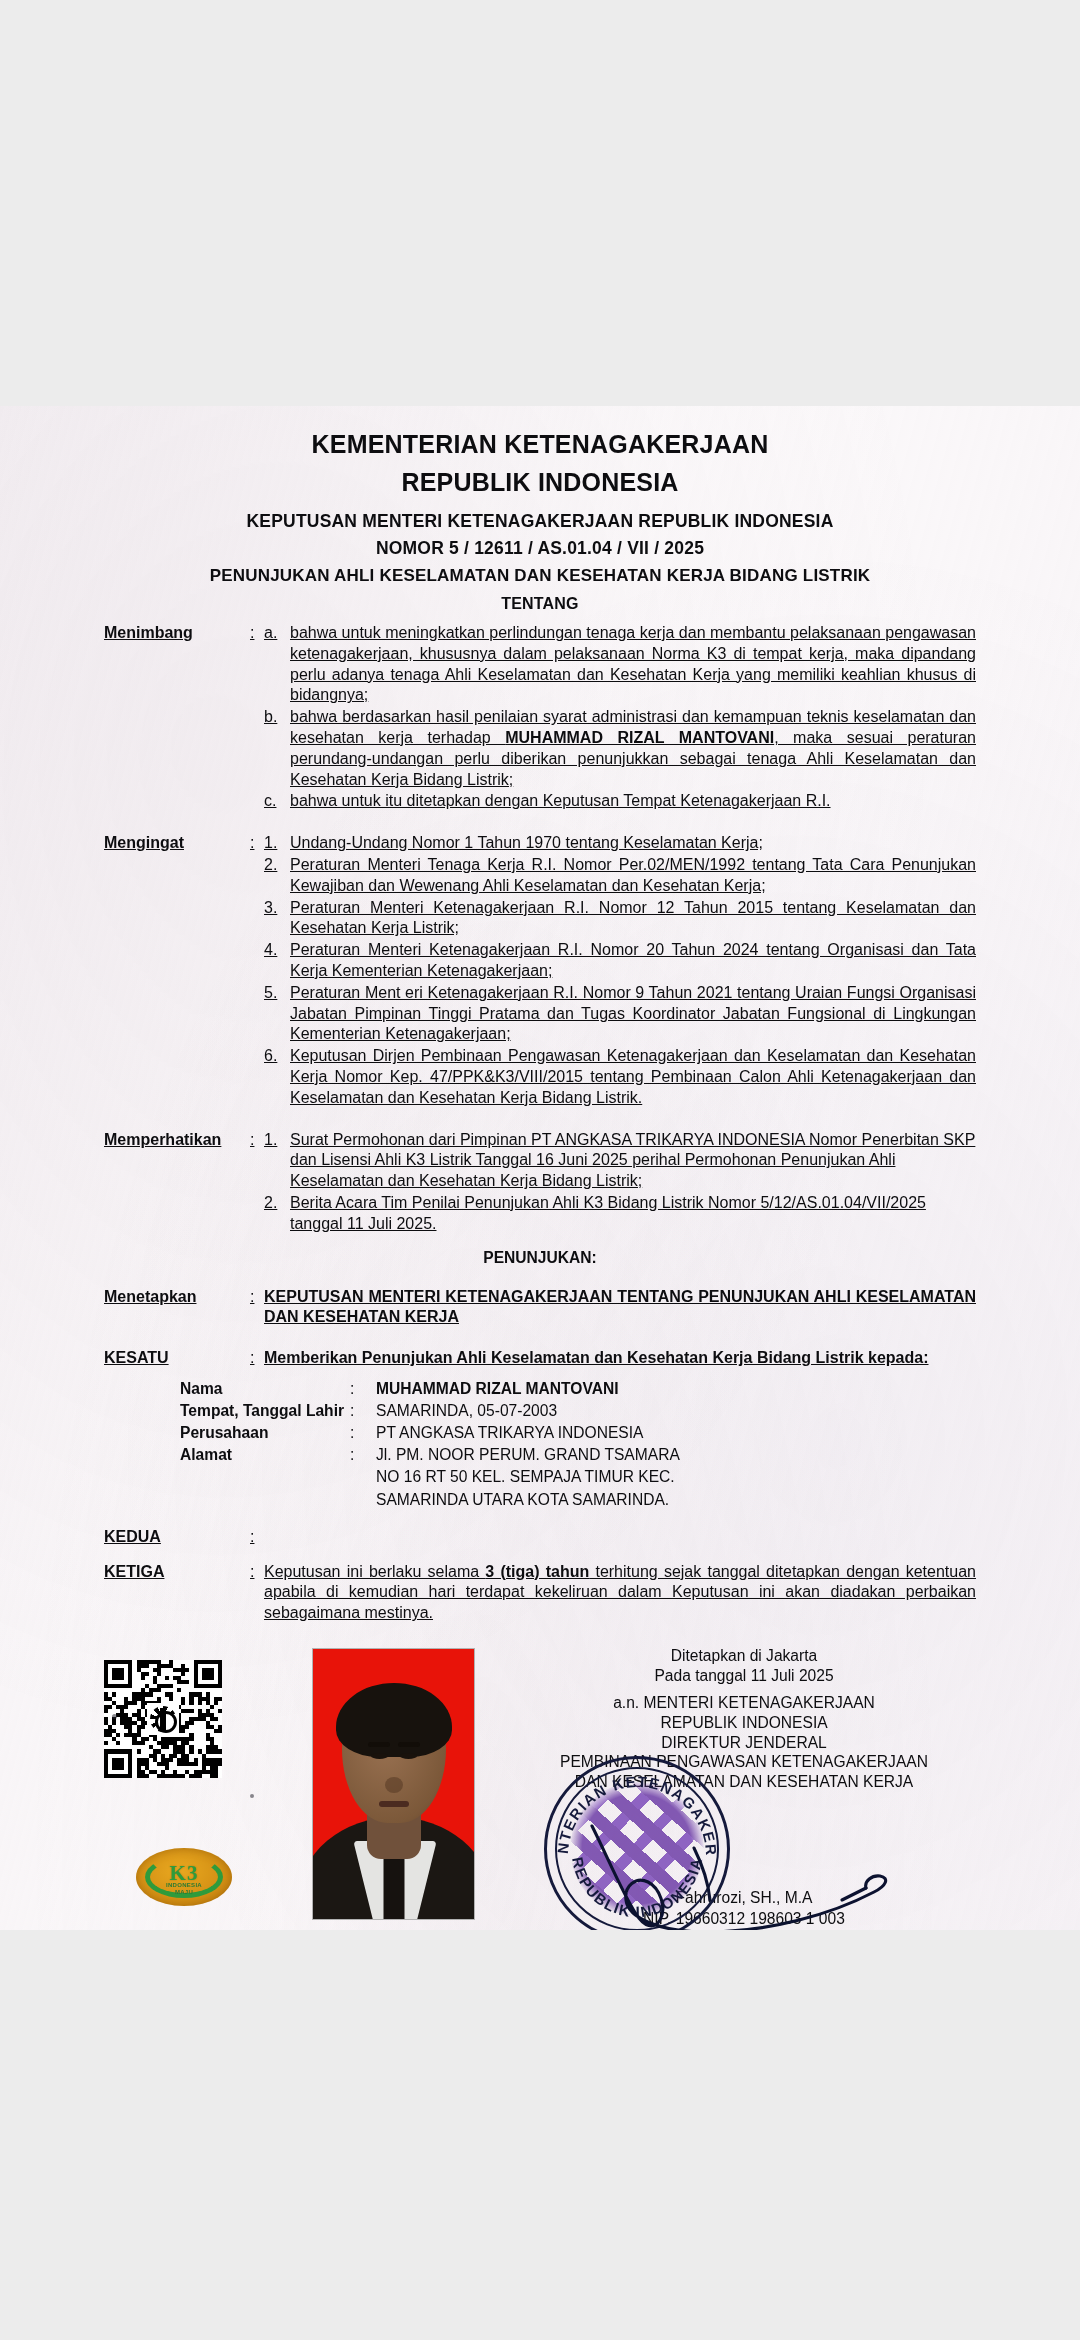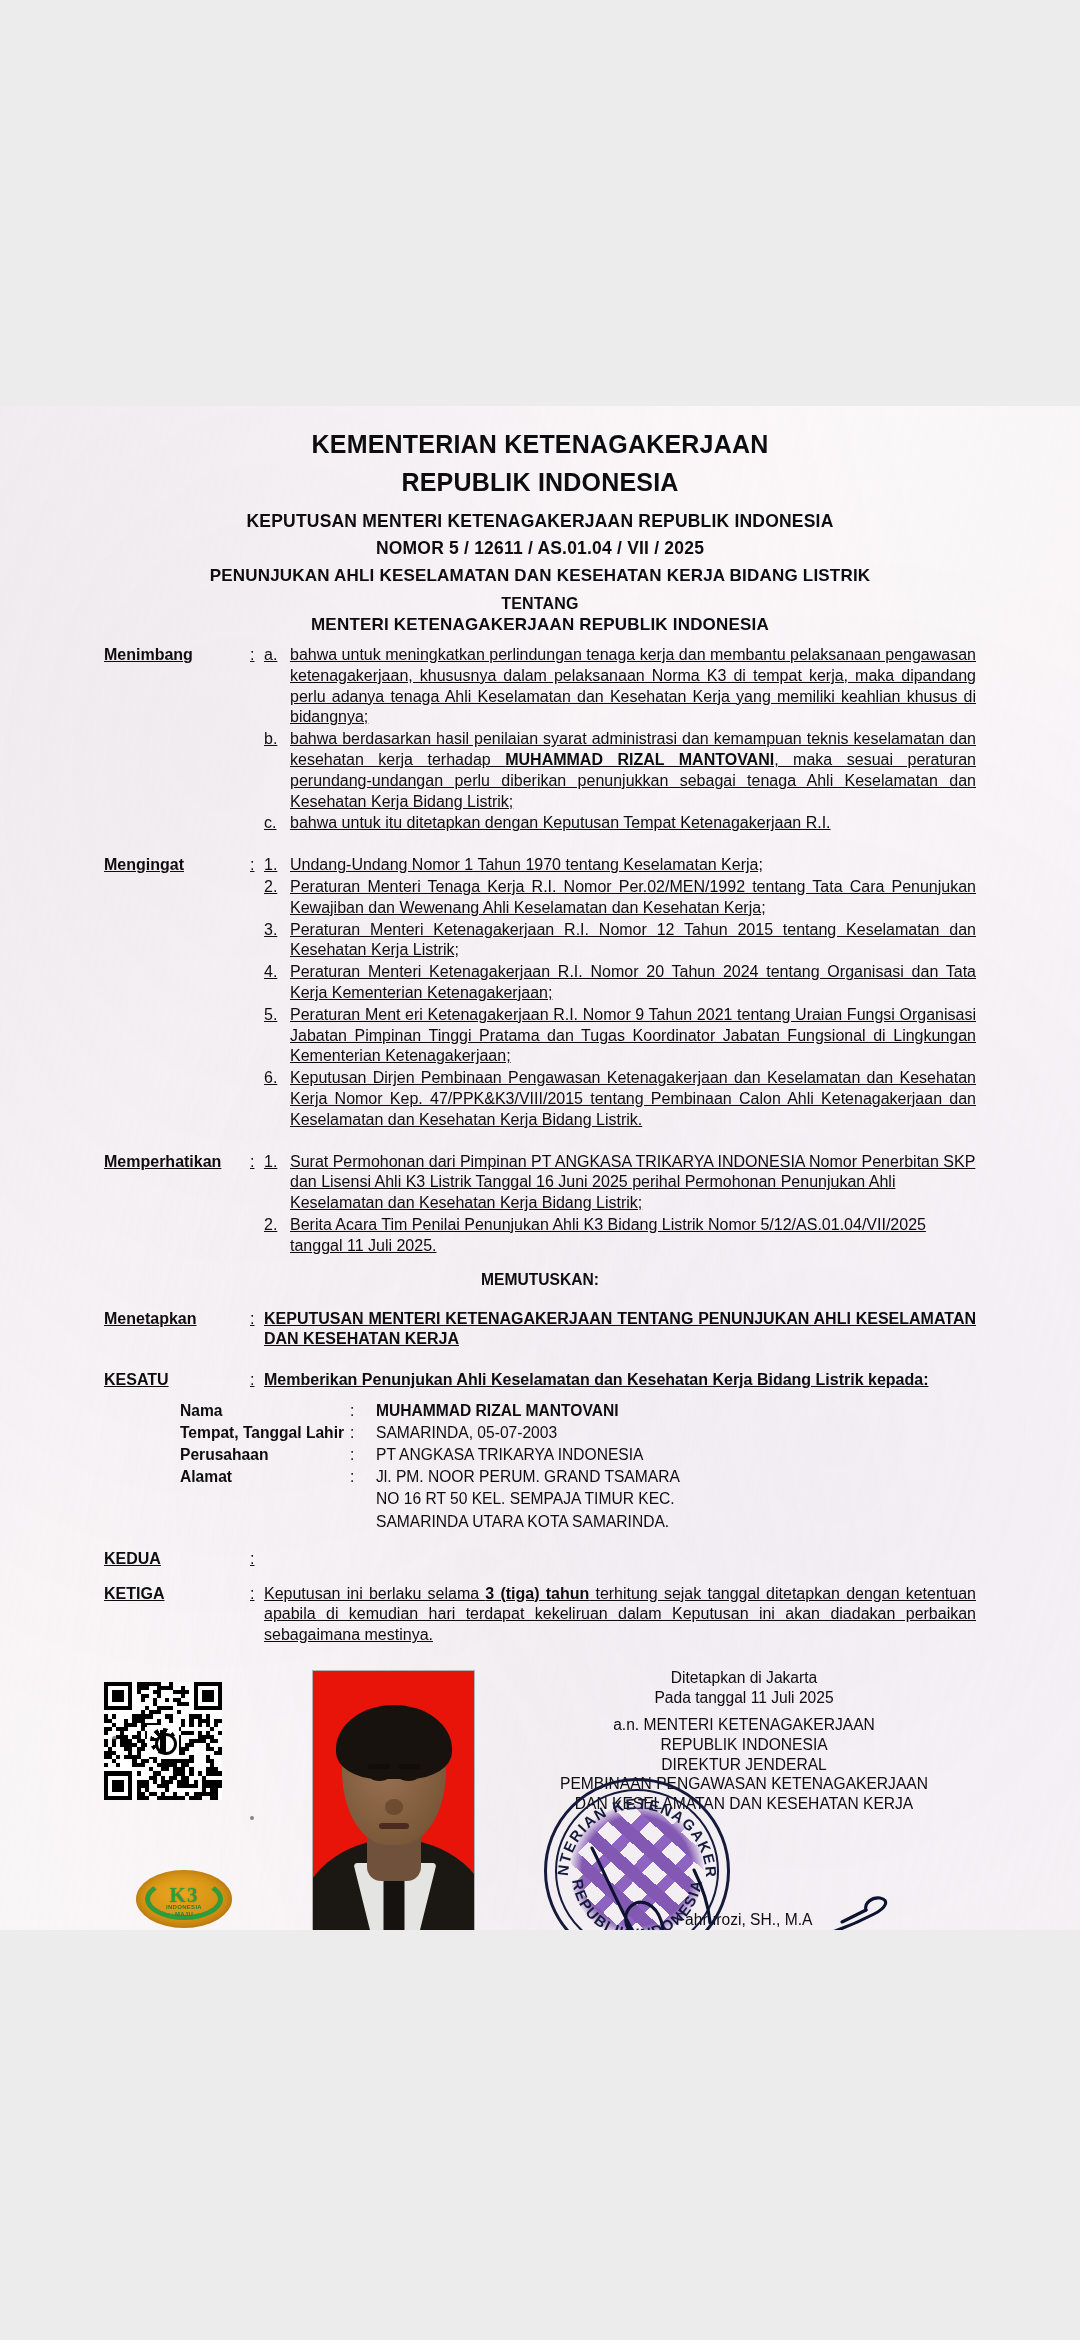--- a/index.html
+++ b/index.html
@@ -229,21 +229,20 @@
   <div id="page">
     <div class="sheet-inner">
 
       <div>
         <div class="hd hd1">KEMENTERIAN KETENAGAKERJAAN</div>
         <div class="hd hd2">REPUBLIK INDONESIA</div>
         <div class="hd hd3">KEPUTUSAN MENTERI KETENAGAKERJAAN REPUBLIK INDONESIA</div>
         <div class="hd hd4">NOMOR 5 / 12611 / AS.01.04 / VII / 2025</div>
         <div class="hd hd6">PENUNJUKAN AHLI KESELAMATAN DAN KESEHATAN KERJA BIDANG LISTRIK</div>
         <div class="hd hd5">TENTANG</div>
-        <div class="hd hd7">MENTERI KETENAGAKERJAAN REPUBLIK INDONESIA</div>
       </div>
 
       <div class="clause">
         <div class="lbl">Menimbang</div>
         <div class="colon">:</div>
         <div class="body">
           <ul class="ol">
             <li>
               <span class="mk">a.</span>
               <span class="tx">bahwa untuk meningkatkan perlindungan tenaga kerja dan membantu pelaksanaan pengawasan ketenagakerjaan, khususnya dalam pelaksanaan Norma K3 di tempat kerja, maka dipandang perlu adanya tenaga Ahli Keselamatan dan Kesehatan Kerja yang memiliki keahlian khusus di bidangnya;</span>
@@ -303,21 +302,21 @@
                 <span class="tx nj">Surat Permohonan dari Pimpinan PT ANGKASA TRIKARYA INDONESIA Nomor Penerbitan SKP dan Lisensi Ahli K3 Listrik Tanggal 16 Juni 2025 perihal Permohonan Penunjukan Ahli Keselamatan dan Kesehatan Kerja Bidang Listrik;</span>
               </li>
             <li>
                 <span class="mk">2.</span>
                 <span class="tx nj">Berita Acara Tim Penilai Penunjukan Ahli K3 Bidang Listrik Nomor 5/12/AS.01.04/VII/2025 tanggal 11 Juli 2025.</span>
               </li>
           </ul>
         </div>
       </div>
 
-      <div class="memut">MEMUTUSKAN:</div>
+      <div class="memut">PENUNJUKAN:</div>
 
       <div class="clause tight">
         <div class="lbl">Menetapkan</div>
         <div class="colon">:</div>
         <div class="body">
             <span class="tx" style="font-weight:bold;display:block;">KEPUTUSAN MENTERI KETENAGAKERJAAN TENTANG PENUNJUKAN AHLI KESELAMATAN DAN KESEHATAN KERJA</span>
           </div>
       </div>
 
       <div class="clause tight">

